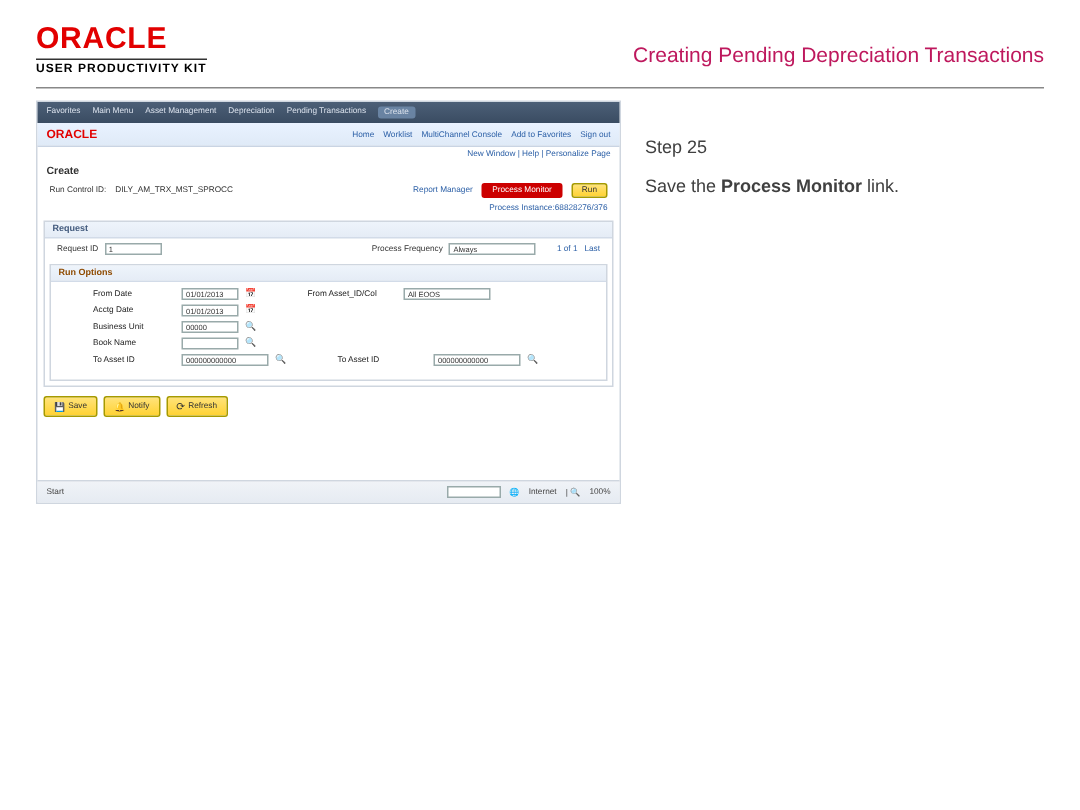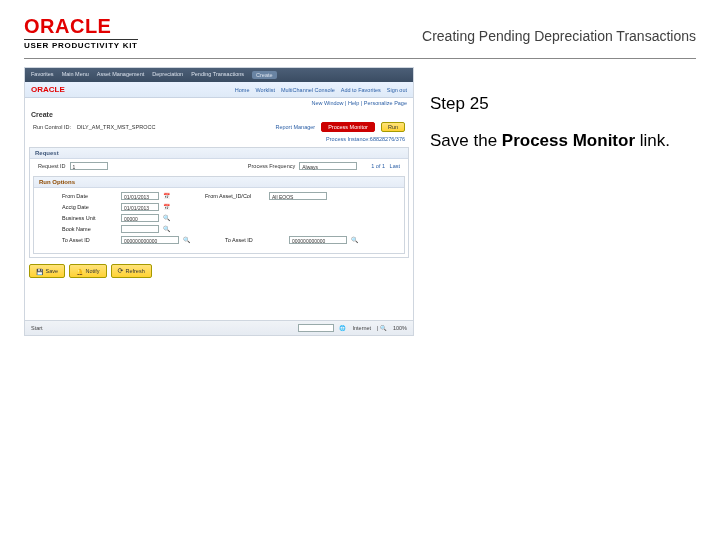--- a/index.html
+++ b/index.html
@@ -28,41 +28,41 @@
     font-size: 8px;
     letter-spacing: 0.7px;
     color: #000;
     border-top: 1px solid #333;
     padding-top: 2px;
     margin-top: 3px;
     font-weight: bold;
   }
   .page-title {
     font-size: 14px;
-    color: #404040;
+    color: #be185d;
     padding-top: 12px;
   }
   .divider {
     border-bottom: 1px solid #888;
     margin: 0 24px 8px 24px;
   }
   .content-row {
     display: flex;
     padding: 0 24px;
     gap: 16px;
   }
   .screenshot-col {
     flex: 0 0 390px;
   }
   .instruction-col {
     flex: 1;
     padding-top: 18px;
-    font-size: 17px;
+    font-size: 12px;
     line-height: 2.2;
-    color: #000000;
+    color: #404040;
   }
   
   .mini-app {
     width: 390px;
     border: 1px solid #cfd6df;
     font-size: 6px;
     color: #333;
     background: #fff;
   }
   .mini-tabbar {

